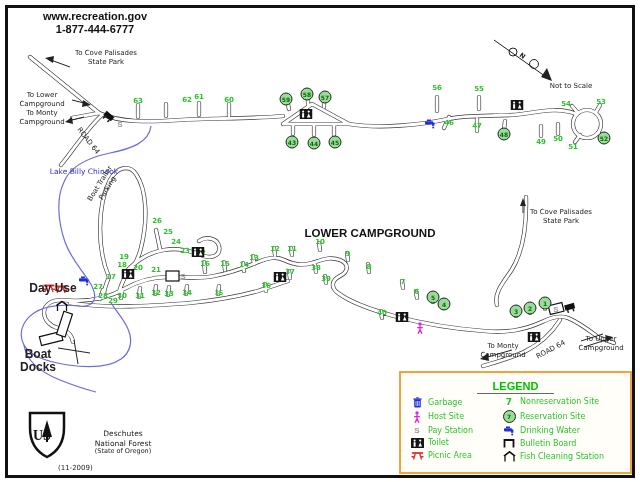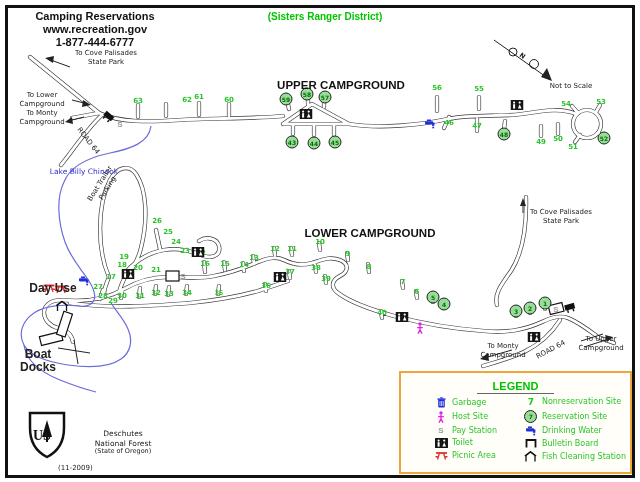--- a/index.html
+++ b/index.html
@@ -33,21 +33,21 @@
   .area-title{position:absolute;z-index:12;font:bold 11.5px "Liberation Sans",sans-serif;color:#111;text-align:center;}
   #upper-title{left:252px;top:79px;width:178px;}
   #lower-title{left:280px;top:227px;width:180px;}
   #scale-note{position:absolute;left:536px;top:82px;width:70px;font:7px "DejaVu Sans",sans-serif;color:#222;z-index:12;text-align:center;}
   .legend{position:absolute;left:399px;top:371px;width:233px;height:103px;border:2px solid #f0a43c;
           background:#fffef8;z-index:20;box-sizing:border-box;}
   .lg-title-wrap{text-align:center;margin-top:2px;}
   .lg-title{display:inline-block;font:bold 11px "Liberation Sans",sans-serif;color:#00c400;
             border-bottom:1.5px solid #666;padding:0 16px 1px 16px;}
   .lg-cols{display:flex;padding:1px 4px 0 8px;}
-  .lg-col{display:flex;flex-direction:column;margin-left:24px;}
+  .lg-col{display:flex;flex-direction:column;}
   .lg-col.left{width:92px;}
   .lg-col.right{flex:1;}
   .lg-row{display:flex;align-items:center;margin:1.5px 0;}
   .lg-ic{width:16px;display:flex;justify-content:center;align-items:center;}
   .lg-lb{font:8px "DejaVu Sans",sans-serif;color:#2ec42e;margin-left:3px;white-space:nowrap;}
   .footer-forest{position:absolute;left:78px;top:429px;width:90px;text-align:center;z-index:12;
                  font:7.5px "DejaVu Sans",sans-serif;color:#222;white-space:pre-line;line-height:1.3;}
   .footer-sub{position:absolute;left:78px;top:447px;width:90px;text-align:center;z-index:12;
               font:6.5px "DejaVu Sans",sans-serif;color:#222;}
   .footer-date{position:absolute;left:58px;top:464px;z-index:12;font:7px "DejaVu Sans",sans-serif;color:#222;}
@@ -134,30 +134,27 @@
 
     <g>
       <path d="M30,413 h34 v15 c0,17 -9,25 -17,29 c-8,-4 -17,-12 -17,-29 z" fill="#fff" stroke="#111" stroke-width="2.5"></path>
       <text x="33" y="440" font-family="Liberation Serif, serif" font-size="14" font-weight="bold" fill="#111">US</text>
       <polygon points="47,420 42,437 52,437" fill="#111"></polygon>
       <rect x="46" y="437" width="2" height="5" fill="#111"></rect>
     </g>
   </svg>
 
   <div class="hdr-res">
-    <div>Camping Reservations</div>
     <div>www.recreation.gov</div>
     <div>1-877-444-6777</div>
   </div>
 
   <div class="title-wrap">
-    <div class="map-subtitle">(Sisters Ranger District)</div>
   </div>
 
-  <div class="area-title" id="upper-title">UPPER CAMPGROUND</div>
   <div class="area-title" id="lower-title">LOWER CAMPGROUND</div>
   <div id="scale-note">Not to Scale</div>
 
   <div id="marker-layer">
       <div class="mk site" style="left: 138px; top: 101px;">63</div>
       <div class="mk site" style="left: 166px; top: 100px; margin-left: 21px;">62</div>
       <div class="mk site" style="left: 199px; top: 97px;">61</div>
       <div class="mk site" style="left: 229px; top: 100px;">60</div>
       <div class="mk site" style="left: 437px; top: 88px;">56</div>
       <div class="mk site" style="left: 479px; top: 89px;">55</div>

